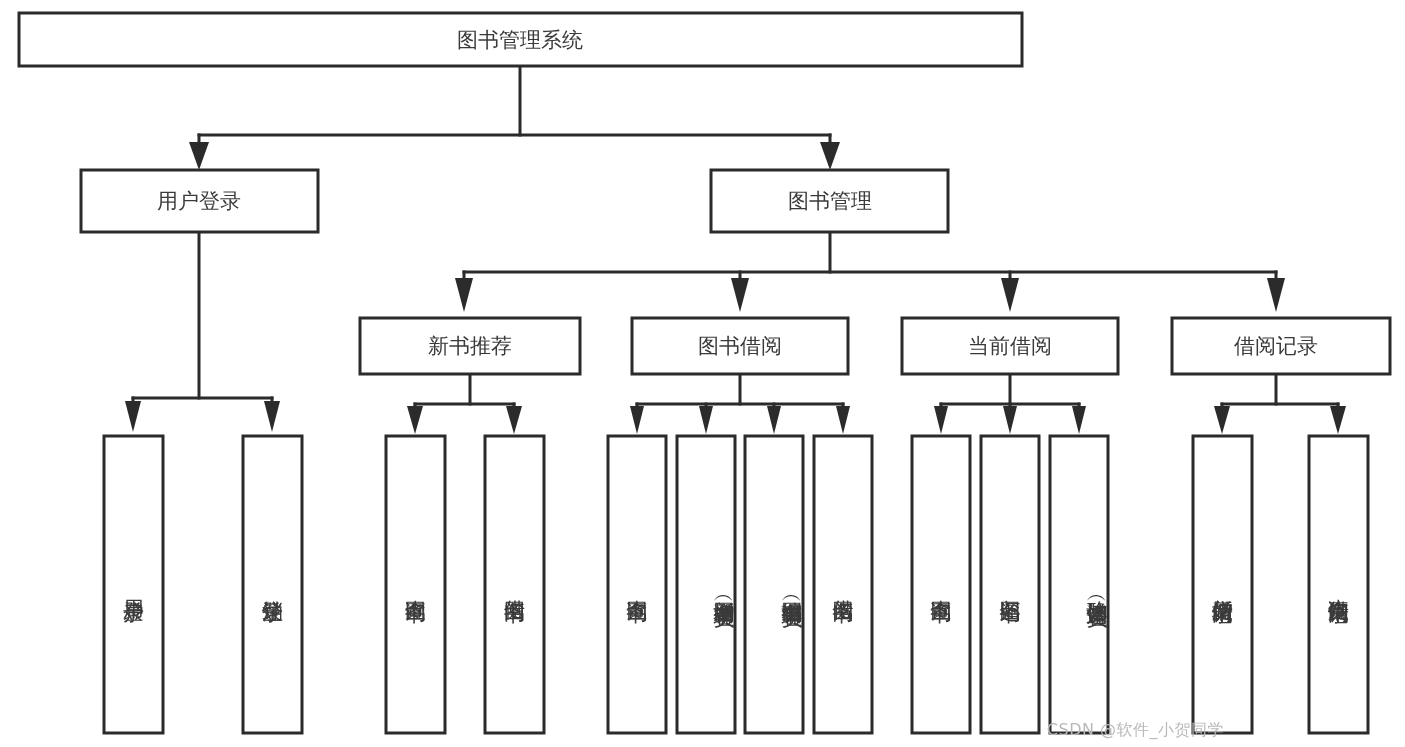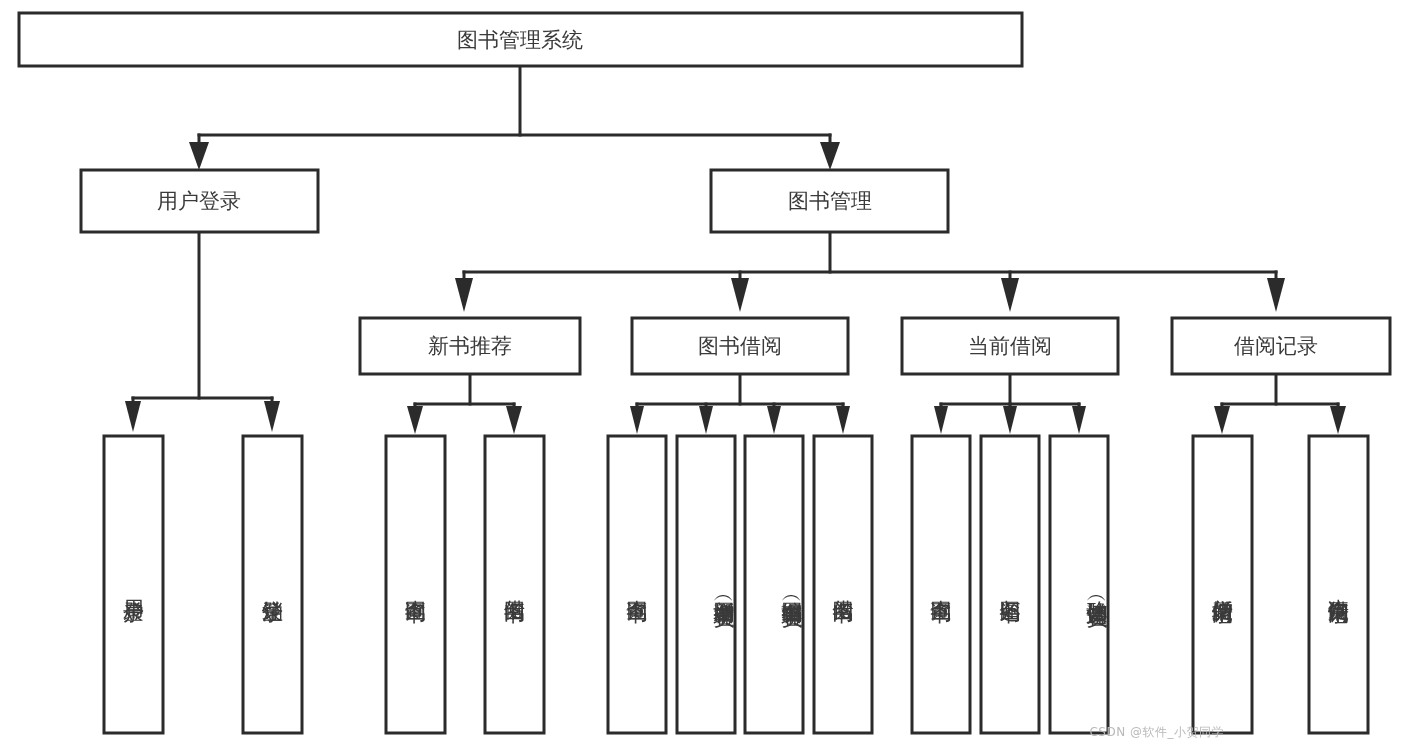--- a/index.html
+++ b/index.html
@@ -73,21 +73,21 @@
     color: #3a3a3a;
     letter-spacing: 1px;
     white-space: nowrap;
     pointer-events: none;
   }
   .watermark {
     position: absolute;
     right: 8px;
     bottom: 6px;
     font-family: "DejaVu Sans", "Liberation Sans", sans-serif;
-    font-size: 12px;
+    font-size: 16px;
     color: #b9b9b9;
     letter-spacing: 0.5px;
     user-select: none;
   }
 </style>
 </head>
 <body>
 
 <div id="diagram-root">
 

